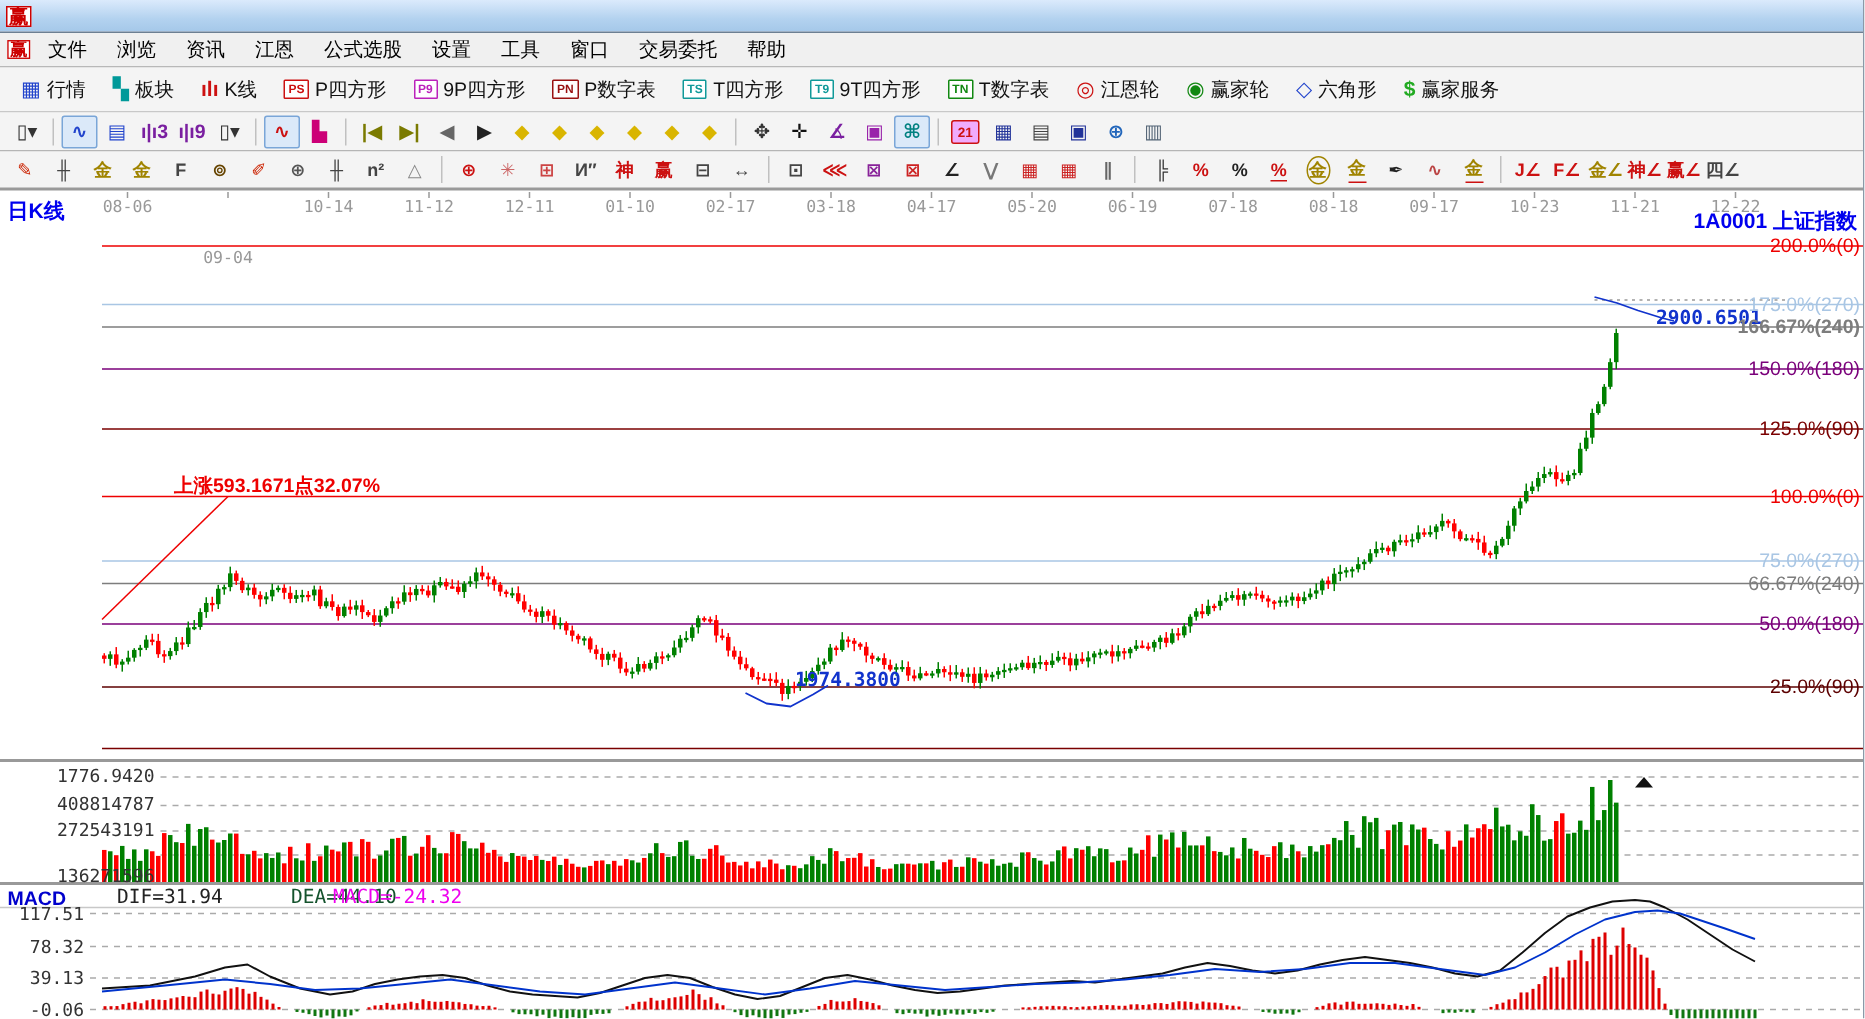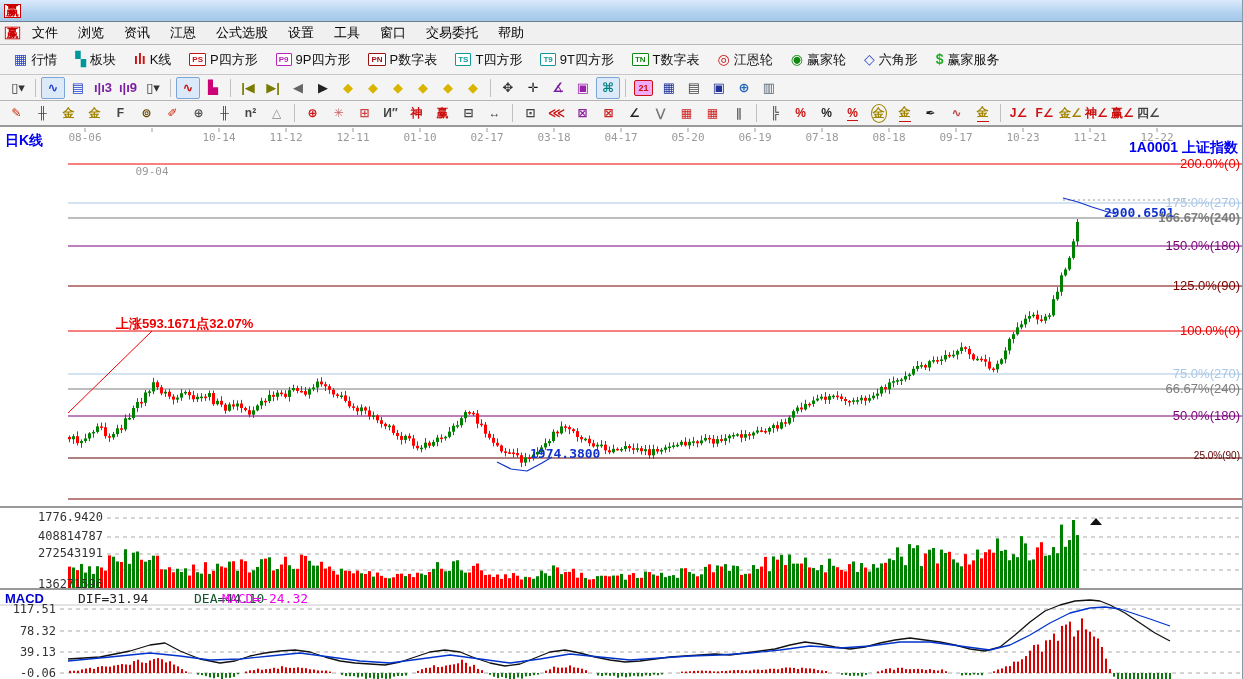--- a/index.html
+++ b/index.html
@@ -1439,21 +1439,21 @@
       <div class="date-label" style="left: 1135px; top: 4px;">12-22</div>
       <div class="gann-label" style="top: 29px; color: rgb(238, 0, 0); font-weight: normal; font-size: 13px;">200.0%(0)</div>
       <div class="gann-label" style="top: 68px; color: rgb(169, 198, 228); font-weight: normal; font-size: 13px;">175.0%(270)</div>
       <div class="gann-label" style="top: 83px; color: rgb(125, 125, 125); font-weight: bold; font-size: 13px;">166.67%(240)</div>
       <div class="gann-label" style="top: 111px; color: rgb(122, 0, 122); font-weight: normal; font-size: 13px;">150.0%(180)</div>
       <div class="gann-label" style="top: 151px; color: rgb(122, 0, 0); font-weight: normal; font-size: 13px;">125.0%(90)</div>
       <div class="gann-label" style="top: 196px; color: rgb(238, 0, 0); font-weight: normal; font-size: 13px;">100.0%(0)</div>
       <div class="gann-label" style="top: 239px; color: rgb(169, 198, 228); font-weight: normal; font-size: 13px;">75.0%(270)</div>
       <div class="gann-label" style="top: 254px; color: rgb(125, 125, 125); font-weight: normal; font-size: 13px;">66.67%(240)</div>
       <div class="gann-label" style="top: 281px; color: rgb(122, 0, 122); font-weight: normal; font-size: 13px;">50.0%(180)</div>
-      <div class="gann-label" style="top: 323px; color: rgb(92, 0, 0); font-weight: normal; font-size: 10px;">25.0%(90)</div>
+      <div class="gann-label" style="top: 323px; color: rgb(92, 0, 0); font-weight: normal; font-size: 13px;">25.0%(90)</div>
       <div class="lbl num" style="left: 6px; width: 97px; text-align: right; top: 383px; color: rgb(51, 51, 51); font-size: 12px;">1776.9420</div>
       <div class="lbl num" style="left: 6px; width: 97px; text-align: right; top: 402px; color: rgb(51, 51, 51); font-size: 12px;">408814787</div>
       <div class="lbl num" style="left: 6px; width: 97px; text-align: right; top: 419px; color: rgb(51, 51, 51); font-size: 12px;">272543191</div>
       <div class="lbl num" style="left: 6px; width: 97px; text-align: right; top: 435px; color: rgb(51, 51, 51); font-size: 12px; margin-top: 15px;">136271596</div>
       <div class="lbl num" style="left: 4px; width: 52px; text-align: right; top: 475px; color: rgb(51, 51, 51); font-size: 12px;">117.51</div>
       <div class="lbl num" style="left: 4px; width: 52px; text-align: right; top: 497px; color: rgb(51, 51, 51); font-size: 12px;">78.32</div>
       <div class="lbl num" style="left: 4px; width: 52px; text-align: right; top: 518px; color: rgb(51, 51, 51); font-size: 12px;">39.13</div>
       <div class="lbl num" style="left: 4px; width: 52px; text-align: right; top: 539px; color: rgb(51, 51, 51); font-size: 12px;">-0.06</div>
     </div>
 </div>

